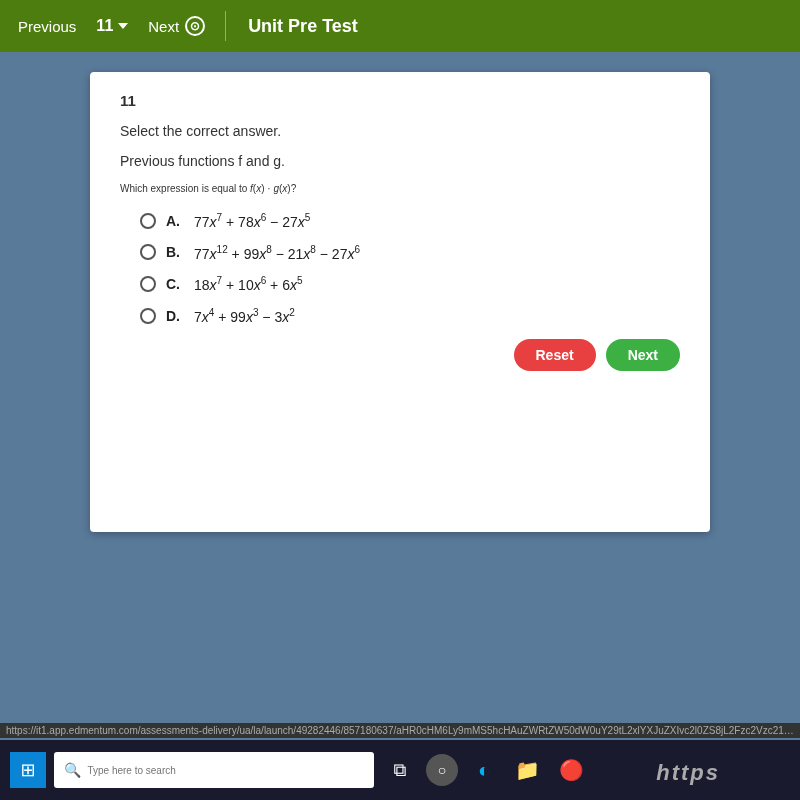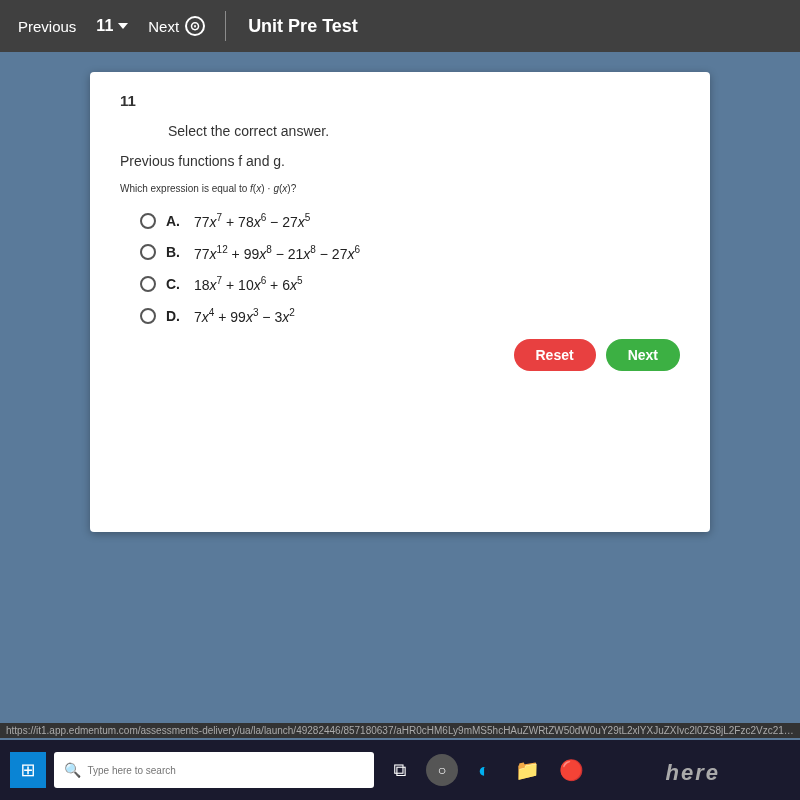--- a/index.html
+++ b/index.html
@@ -7,21 +7,21 @@
       background: #2a2a2a;
       font-family: Arial, sans-serif;
       width: 800px;
       height: 800px;
       overflow: hidden;
       position: relative;
     }
 
     
     .top-bar {
-      background: #404040;
+      background: #4d7c0f;
       height: 52px;
       display: flex;
       align-items: center;
       padding: 0 12px;
       gap: 8px;
       position: relative;
     }
     .nav-btn {
       color: white;
       font-size: 15px;
@@ -104,21 +104,20 @@
       font-size: 15px;
       font-weight: bold;
       color: #333;
       margin-bottom: 14px;
     }
 
     .instruction {
       font-size: 14px;
       color: #333;
       margin-bottom: 14px;
-      margin-left: 48px;
     }
 
     .prompt {
       font-size: 14px;
       color: #333;
       margin-bottom: 12px;
     }
 
     .function-block {
       margin: 6px 0 6px 14px;
@@ -399,14 +398,14 @@
   <div class="circle-btn" style="background:#555;">
     <span style="color:white;font-size:14px;">○</span>
   </div>
 
   <div class="taskbar-icon" style="color:#00b0f0;font-size:20px;">◐</div>
 
   <div class="taskbar-icon" style="color:#f0c040;font-size:20px;">📁</div>
 
   <div class="taskbar-icon" style="font-size:20px;">🔴</div>
 
-  <span class="acer-logo">here</span>
+  <span class="acer-logo">https</span>
 </div>
 
 </body></html>

